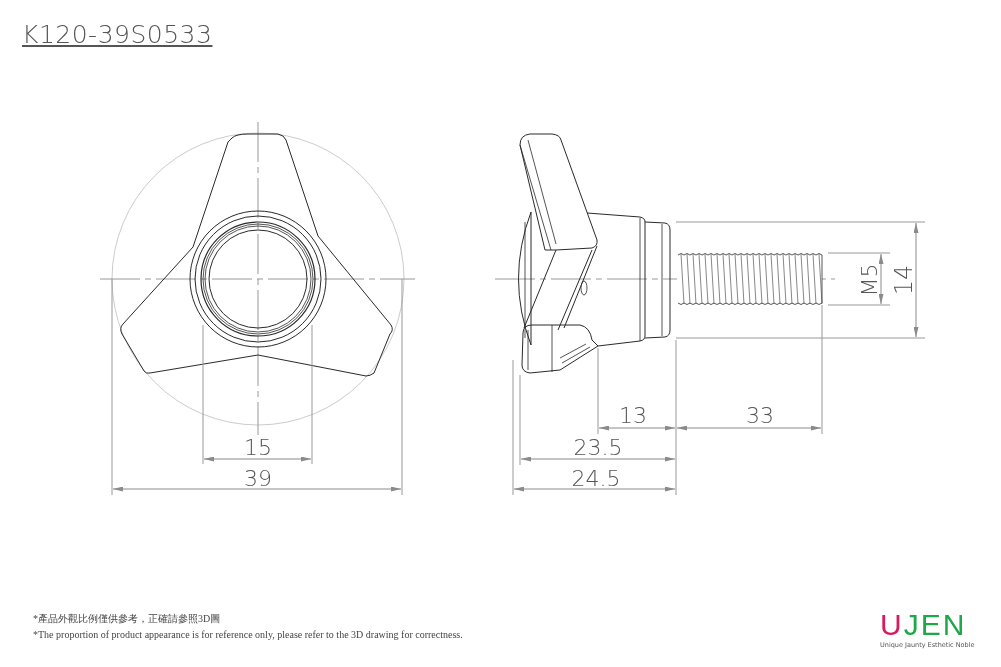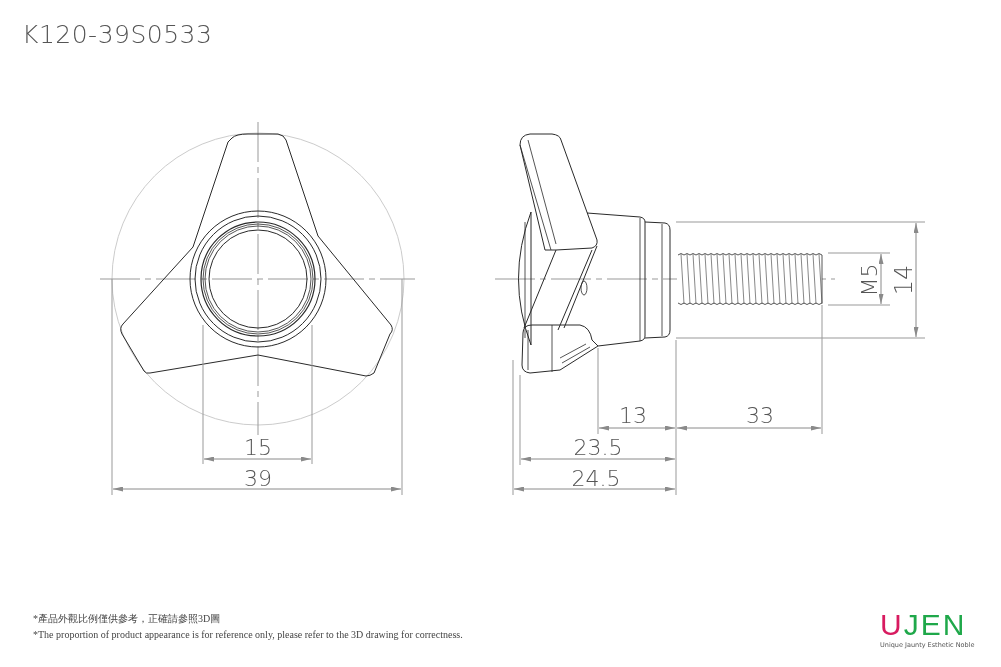--- a/index.html
+++ b/index.html
@@ -1,17 +1,17 @@
 <!DOCTYPE html>
 <html><head>
 <meta charset="utf-8">
 <style>
   html, body { margin: 0; padding: 0; background: #ffffff; }
   body { width: 1001px; height: 667px; position: relative; overflow: hidden; font-family: "DejaVu Sans", sans-serif; }
-  .title { position: absolute; left: 22px; top: 20px; font-size: 25px; color: #555555; letter-spacing: 0.5px; font-weight: 300; font-family: "DejaVu Sans", sans-serif; }
+  .title { position: absolute; left: 22px; top: 20px; font-size: 25px; color: #555555; letter-spacing: 0.5px; font-weight: 300; font-family: "DejaVu Sans", sans-serif; text-decoration: underline; }
   .drawing { position: absolute; left: 0; top: 0; }
   .dimtext { font-family: "DejaVu Sans", sans-serif; fill: #555555; font-size: 22px; font-weight: 300; }
   .note { position: absolute; left: 33px; font-size: 10px; color: #444444; font-family: Liberation Serif, serif; white-space: nowrap; }
   .note1 { top: 612px; }
   .note2 { top: 629px; }
   .logo { position: absolute; left: 880px; top: 610px; }
   .logo-mark { font-family: "Liberation Sans", sans-serif; font-weight: normal; font-size: 30px; letter-spacing: 2px; line-height: 30px; }
   .logo-u { color: #d81b60; }
   .logo-rest { color: #1fa84a; }
   .logo-tag { font-family: "DejaVu Sans", sans-serif; font-size: 6.5px; color: #555555; margin-top: 1px; }

